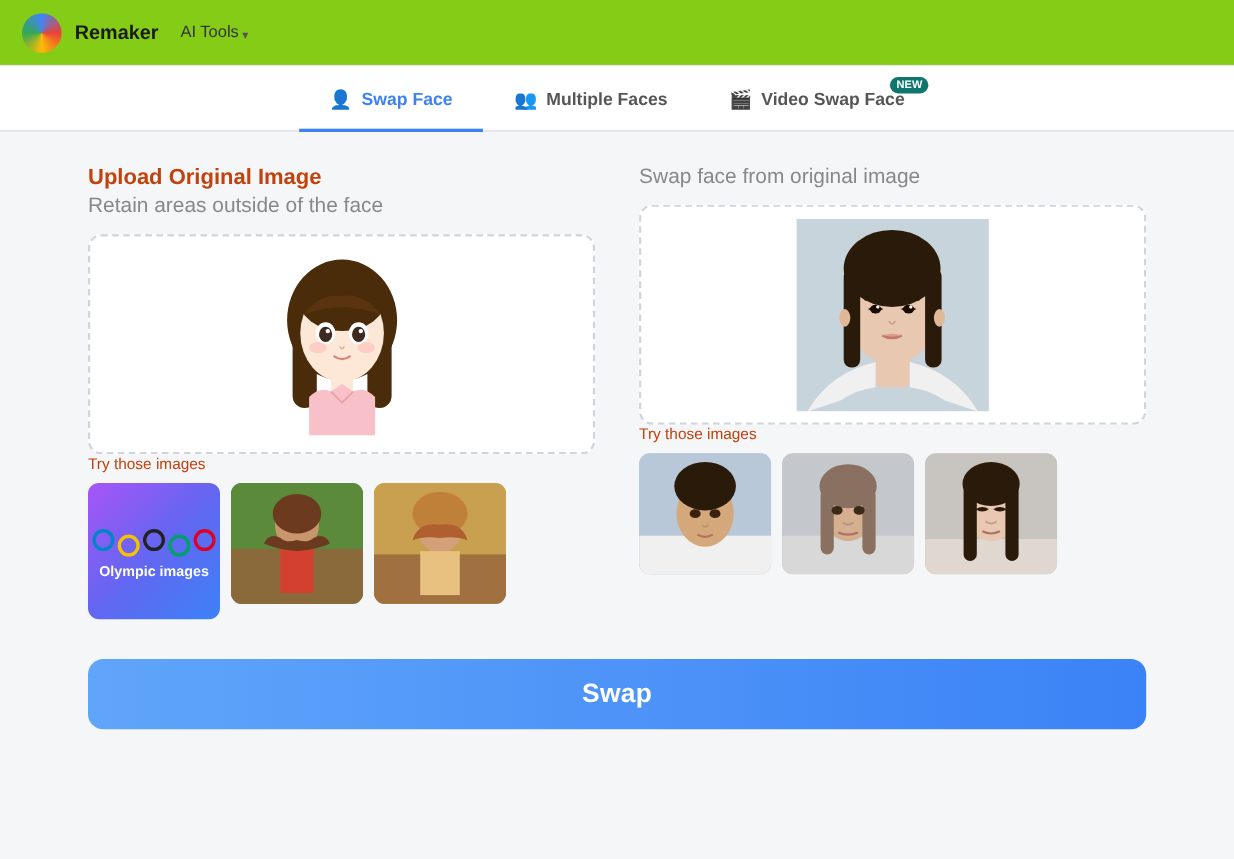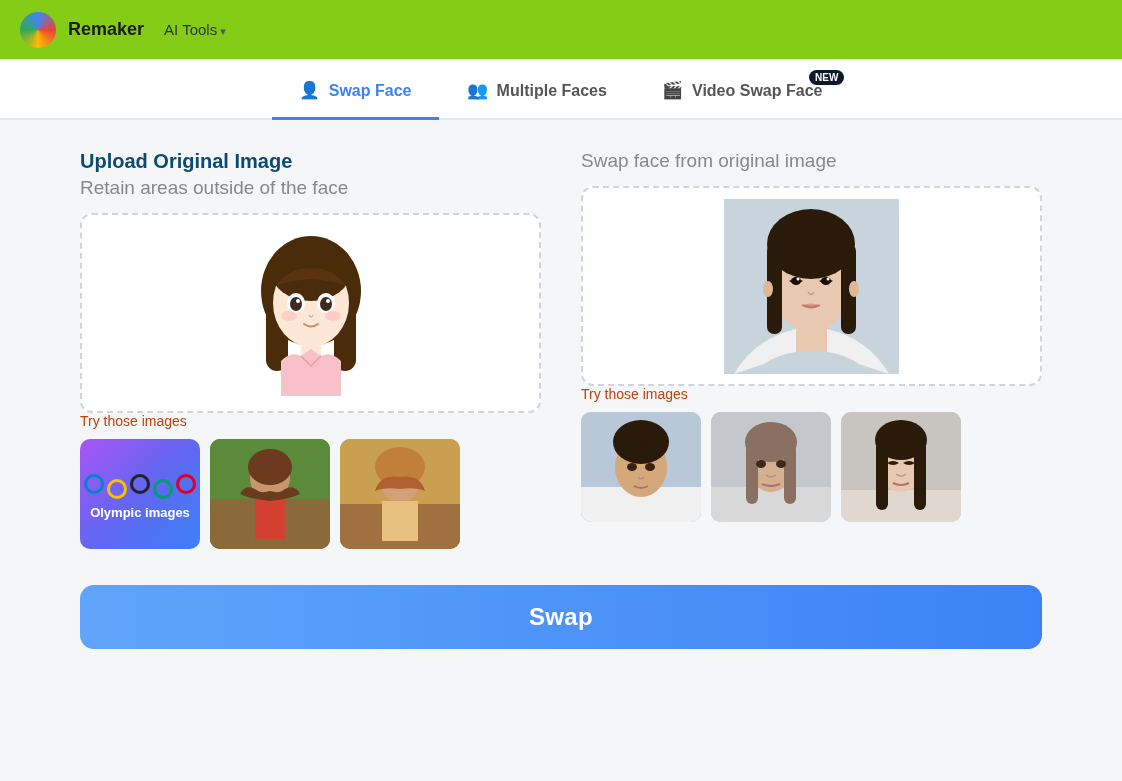--- a/index.html
+++ b/index.html
@@ -70,21 +70,21 @@
       border-bottom: 3px solid transparent;
       position: relative;
       top: 2px;
     }
     .tab.active {
       color: #3b82f6;
       border-bottom: 3px solid #3b82f6;
     }
     .tab-icon { font-size: 17px; }
     .new-badge {
-      background: #0f172a;
+      background: #0f766e;
       color: #fff;
       font-size: 10px;
       font-weight: 700;
       padding: 2px 6px;
       border-radius: 10px;
       position: absolute;
       top: 8px;
       right: 6px;
     }
     .tab-video { position: relative; }
@@ -98,21 +98,21 @@
       display: flex;
       gap: 40px;
       margin-bottom: 28px;
     }
     .upload-col {
       flex: 1;
     }
     .upload-col-title {
       font-size: 20px;
       font-weight: 700;
-      color: #0c4a6e;
+      color: #c2410c;
       margin-bottom: 4px;
     }
     .upload-col-sub {
       font-size: 19px;
       color: #888;
       margin-bottom: 14px;
     }
     .upload-box {
       border: 2px dashed #d1d5db;
       border-radius: 12px;
@@ -149,21 +149,21 @@
       display: flex;
       flex-direction: column;
       align-items: center;
       justify-content: center;
       gap: 6px;
       color: #fff;
       font-size: 13px;
       font-weight: 600;
       text-align: center;
       width: 120px;
-      height: 110px;
+      height: 124px;
       border-radius: 10px;
     }
     .olympic-rings {
       display: flex;
       gap: 3px;
       align-items: center;
     }
     .ring {
       width: 20px;
       height: 20px;

